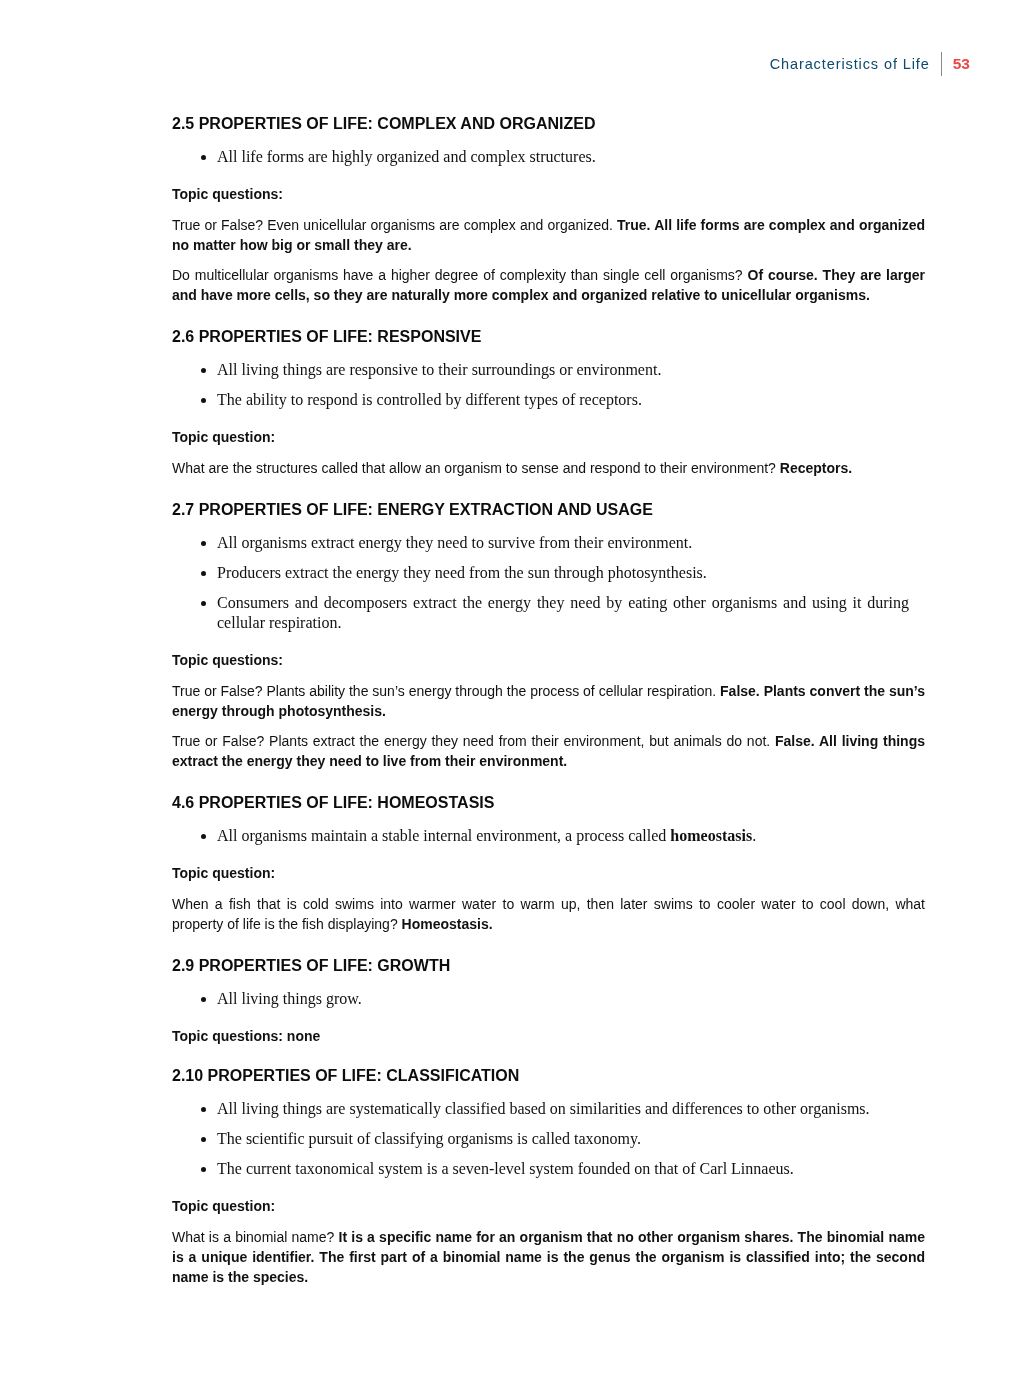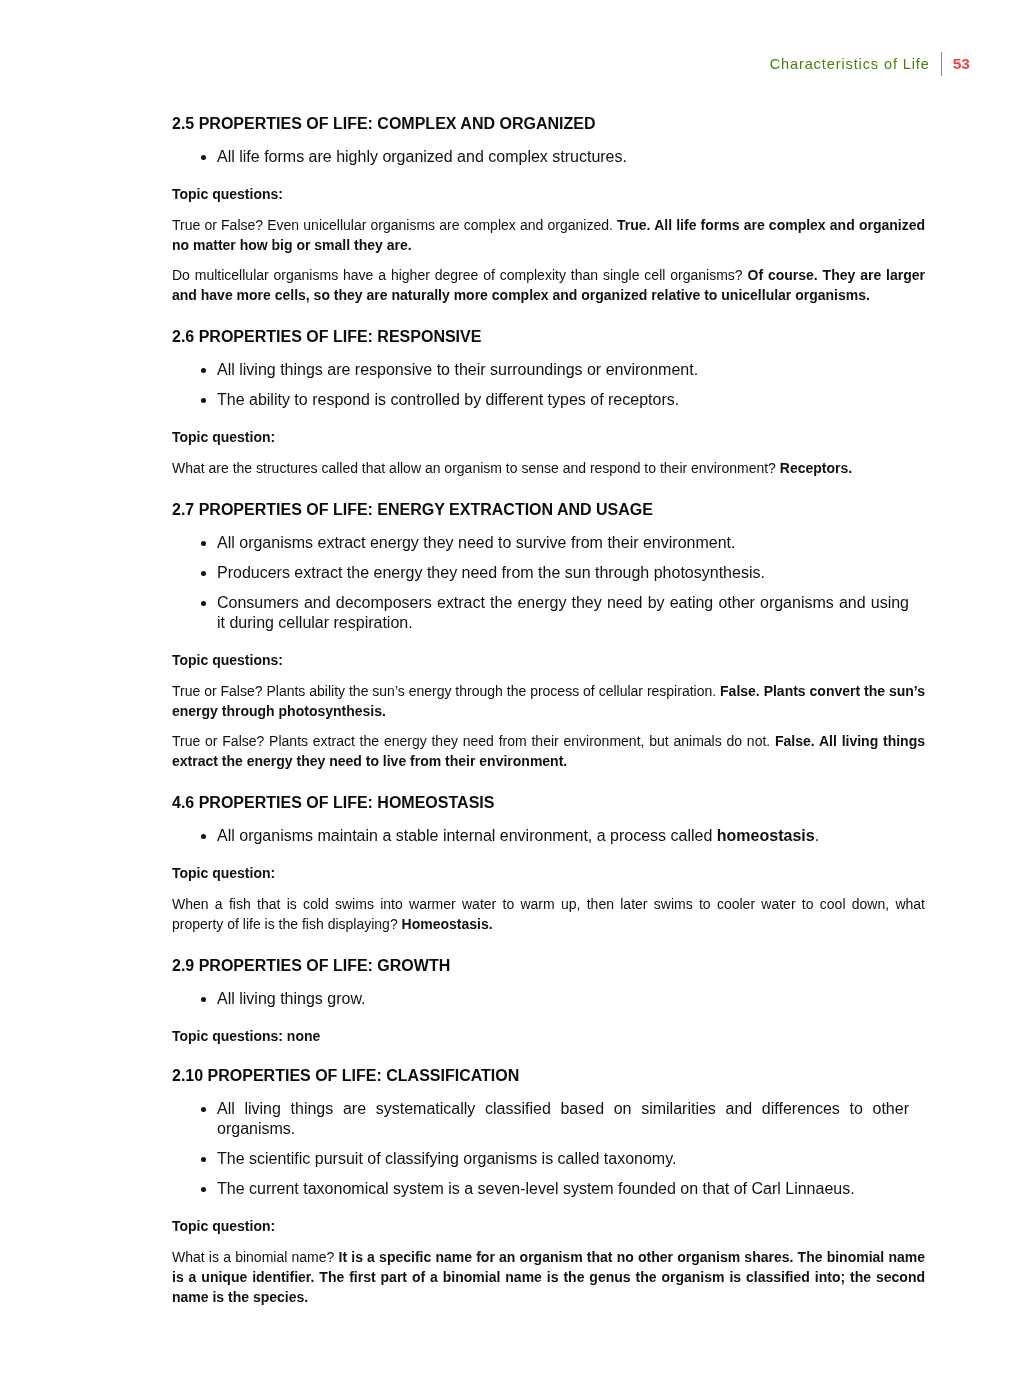--- a/index.html
+++ b/index.html
@@ -11,21 +11,21 @@
     position: relative;
   }
   .page-header {
     position: absolute;
     top: 52px; right: 54px;
     display: flex; align-items: center;
   }
   .running-title {
     font-size: 14.5px;
     letter-spacing: 0.9px;
-    color: #4d7c0f;
+    color: #0c4a6e;
   }
   .header-divider {
     width: 1px; height: 24px;
     background: #8a8a8a;
     margin: 0 11px;
   }
   .page-number {
     font-size: 15.5px;
     font-weight: bold;
     color: #ef4444;
@@ -41,20 +41,21 @@
     margin: 22px 0 13px 0;
     line-height: 20px;
     color: #0d0d0d;
   }
   h2.first { margin-top: 8px; }
   h2.gap-lg { margin-top: 20px; }
   ul {
     margin: 0 16px 4px 0;
     padding-left: 45px;
     list-style: disc;
+    font-family: Liberation Serif, serif;
   }
   li {
     font-size: 16px;
     line-height: 20px;
     margin: 0 0 10px 0;
     text-align: justify;
   }
   p {
     font-size: 14px;
     line-height: 20px;

